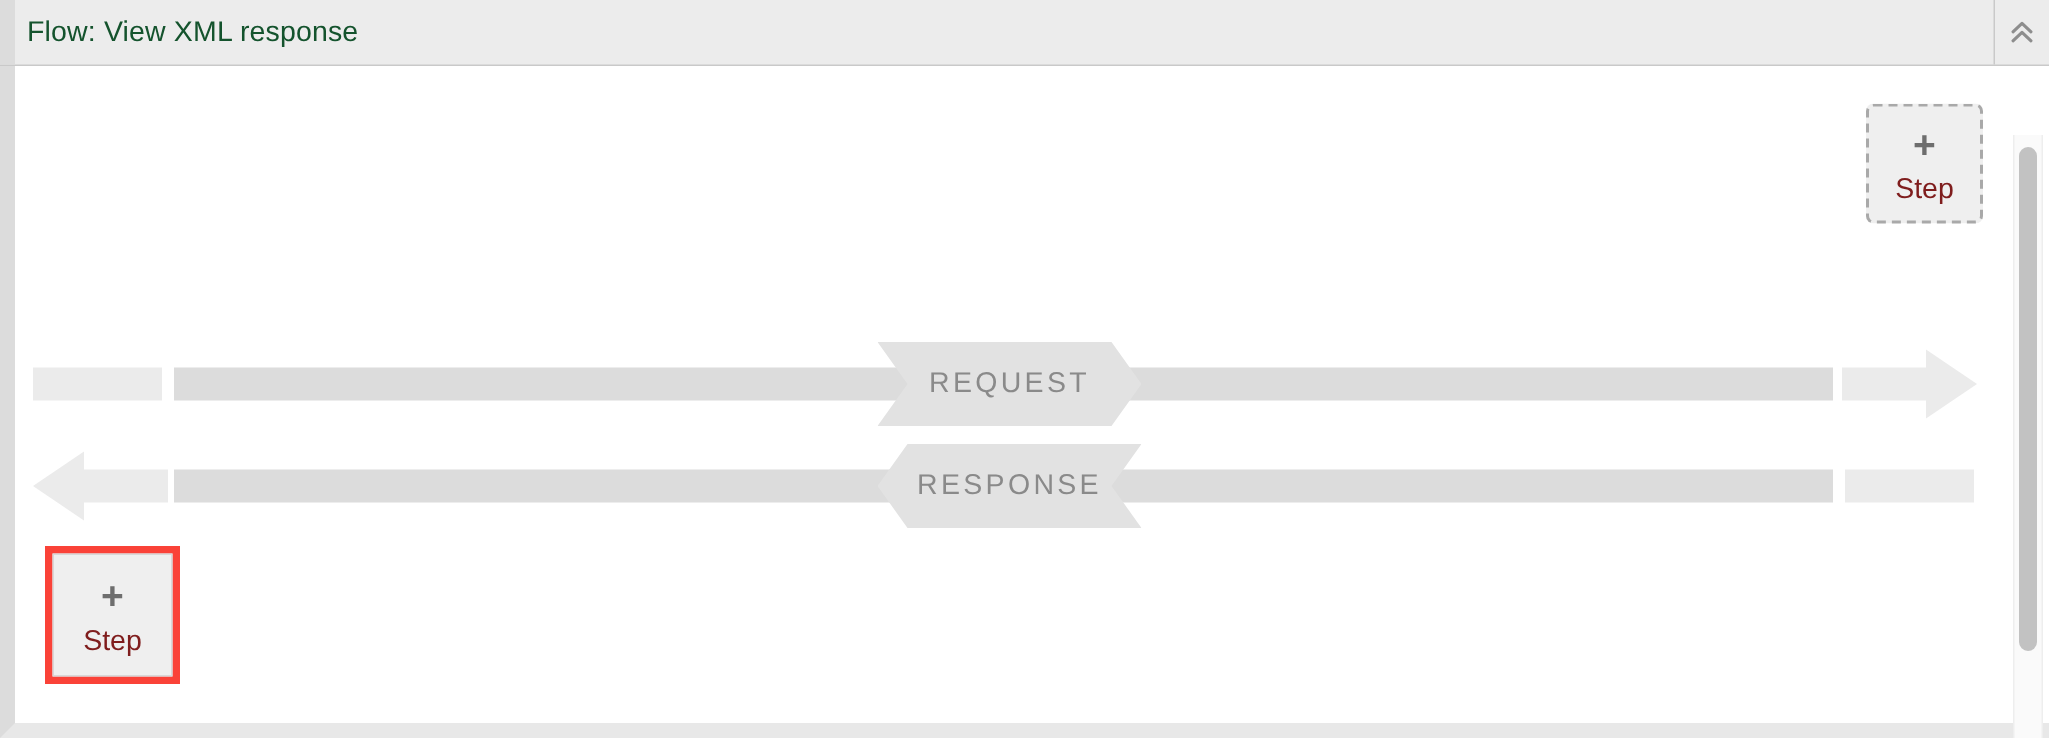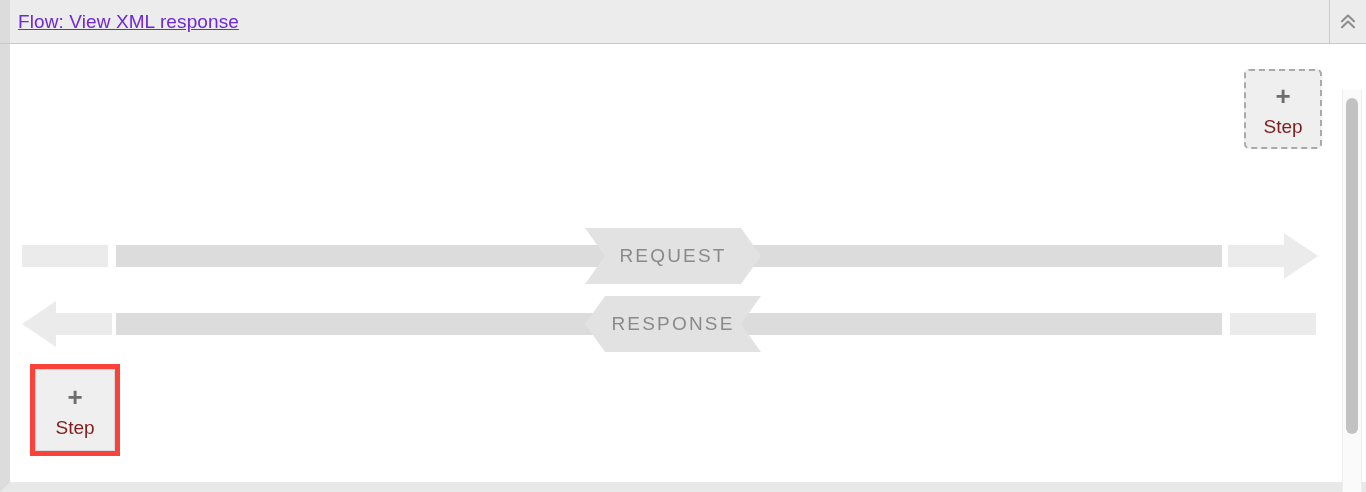--- a/index.html
+++ b/index.html
@@ -42,24 +42,23 @@
     position: absolute;
     left: 0;
     top: 0;
     bottom: 0;
     width: 10px;
     background: #dcdcdc;
   }
   .panel-title {
     margin-left: 18px;
     font-size: 19px;
-    color: #6d28d9;
+    color: #14532d;
     letter-spacing: 0.1px;
     white-space: nowrap;
-    text-decoration: underline;
   }
   .header-right {
     position: absolute;
     right: 0;
     top: 0;
     height: 43px;
     width: 36px;
     display: flex;
     align-items: center;
     justify-content: center;

